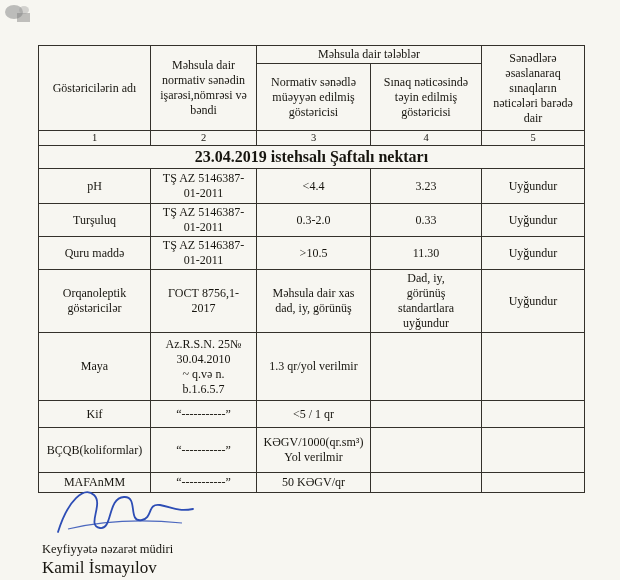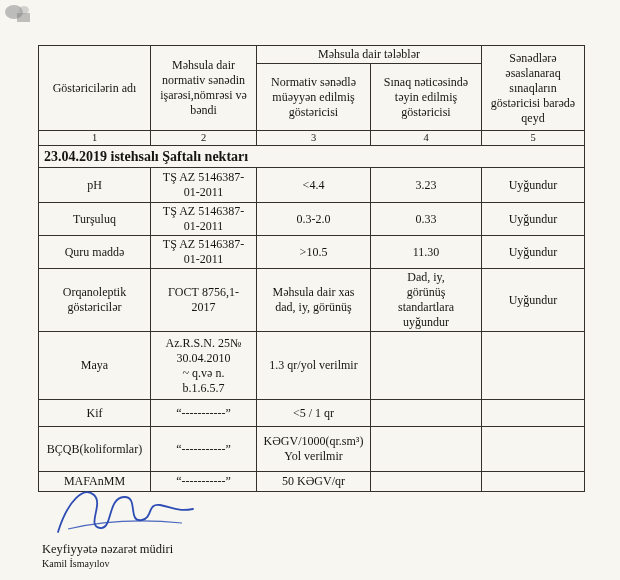--- a/index.html
+++ b/index.html
@@ -26,31 +26,31 @@
     line-height:1.25;
     white-space:pre-line;
     overflow:hidden;
   }
   td.hdr{font-size:11.5px;line-height:1.3;}
   tr.hr1{height:18px;}
   tr.hr2{height:67px;}
   tr.rnum{height:15px;}
   tr.rnum td{font-size:10.5px;padding:0 4px;line-height:1;}
   tr.rsec{height:22px;}
-  tr.rsec td{text-align:left;font-weight:bold;font-size:14px;}
+  tr.rsec td{text-align:center;font-weight:bold;font-size:16px;}
   tr.r0{height:35px;} tr.r1{height:32px;} tr.r2{height:33px;}
   tr.r3{height:62px;} tr.r4{height:68px;} tr.r5{height:27px;}
   tr.r6{height:45px;} tr.r7{height:20px;}
   td.name{font-size:12.5px;}
   td.res3{font-size:11.5px;margin-left:8px;}
 
   .signature-block{position:absolute;left:38px;top:482px;width:280px;}
   .signature-svg{position:absolute;left:12px;top:0;}
   .signer-title{position:absolute;left:4px;top:60px;font-size:12.5px;white-space:nowrap;}
-  .signer-name{position:absolute;left:4px;top:76px;font-size:10px;white-space:nowrap;}
+  .signer-name{position:absolute;left:4px;top:76px;font-size:17px;white-space:nowrap;}
 </style>
 </head>
 <body>
 
 <div class="page">
 
   <svg class="artifact" width="34" height="26" viewBox="0 0 34 26">
     <ellipse cx="12" cy="10" rx="9" ry="7" fill="#8d8d8d" opacity="0.55"></ellipse>
     <rect x="15" y="11" width="13" height="9" fill="#7a7a7a" opacity="0.45"></rect>
     <ellipse cx="22" cy="8" rx="5" ry="4" fill="#9a9a9a" opacity="0.4"></ellipse>
@@ -62,21 +62,21 @@
       <col style="width:106px">
       <col style="width:114px">
       <col style="width:111px">
       <col style="width:103px">
     </colgroup>
     <tbody>
       <tr class="hr1">
         <td rowspan="2" class="hdr">Göstəricilərin adı</td>
         <td rowspan="2" class="hdr">Məhsula dair normativ sənədin işarəsi,nömrəsi və bəndi</td>
         <td colspan="2" class="hdr">Məhsula dair tələblər</td>
-        <td rowspan="2" class="hdr">Sənədlərə əsaslanaraq sınaqların göstəricisi barədə qeyd</td>
+        <td rowspan="2" class="hdr">Sənədlərə əsaslanaraq sınaqların nəticələri barədə dair</td>
       </tr>
       <tr class="hr2">
         <td class="hdr">Normativ sənədlə müəyyən edilmiş göstəricisi</td>
         <td class="hdr">Sınaq nəticəsində təyin edilmiş göstəricisi</td>
       </tr>
       <tr class="rnum">
         <td>1</td>
         <td>2</td>
         <td>3</td>
         <td>4</td>

